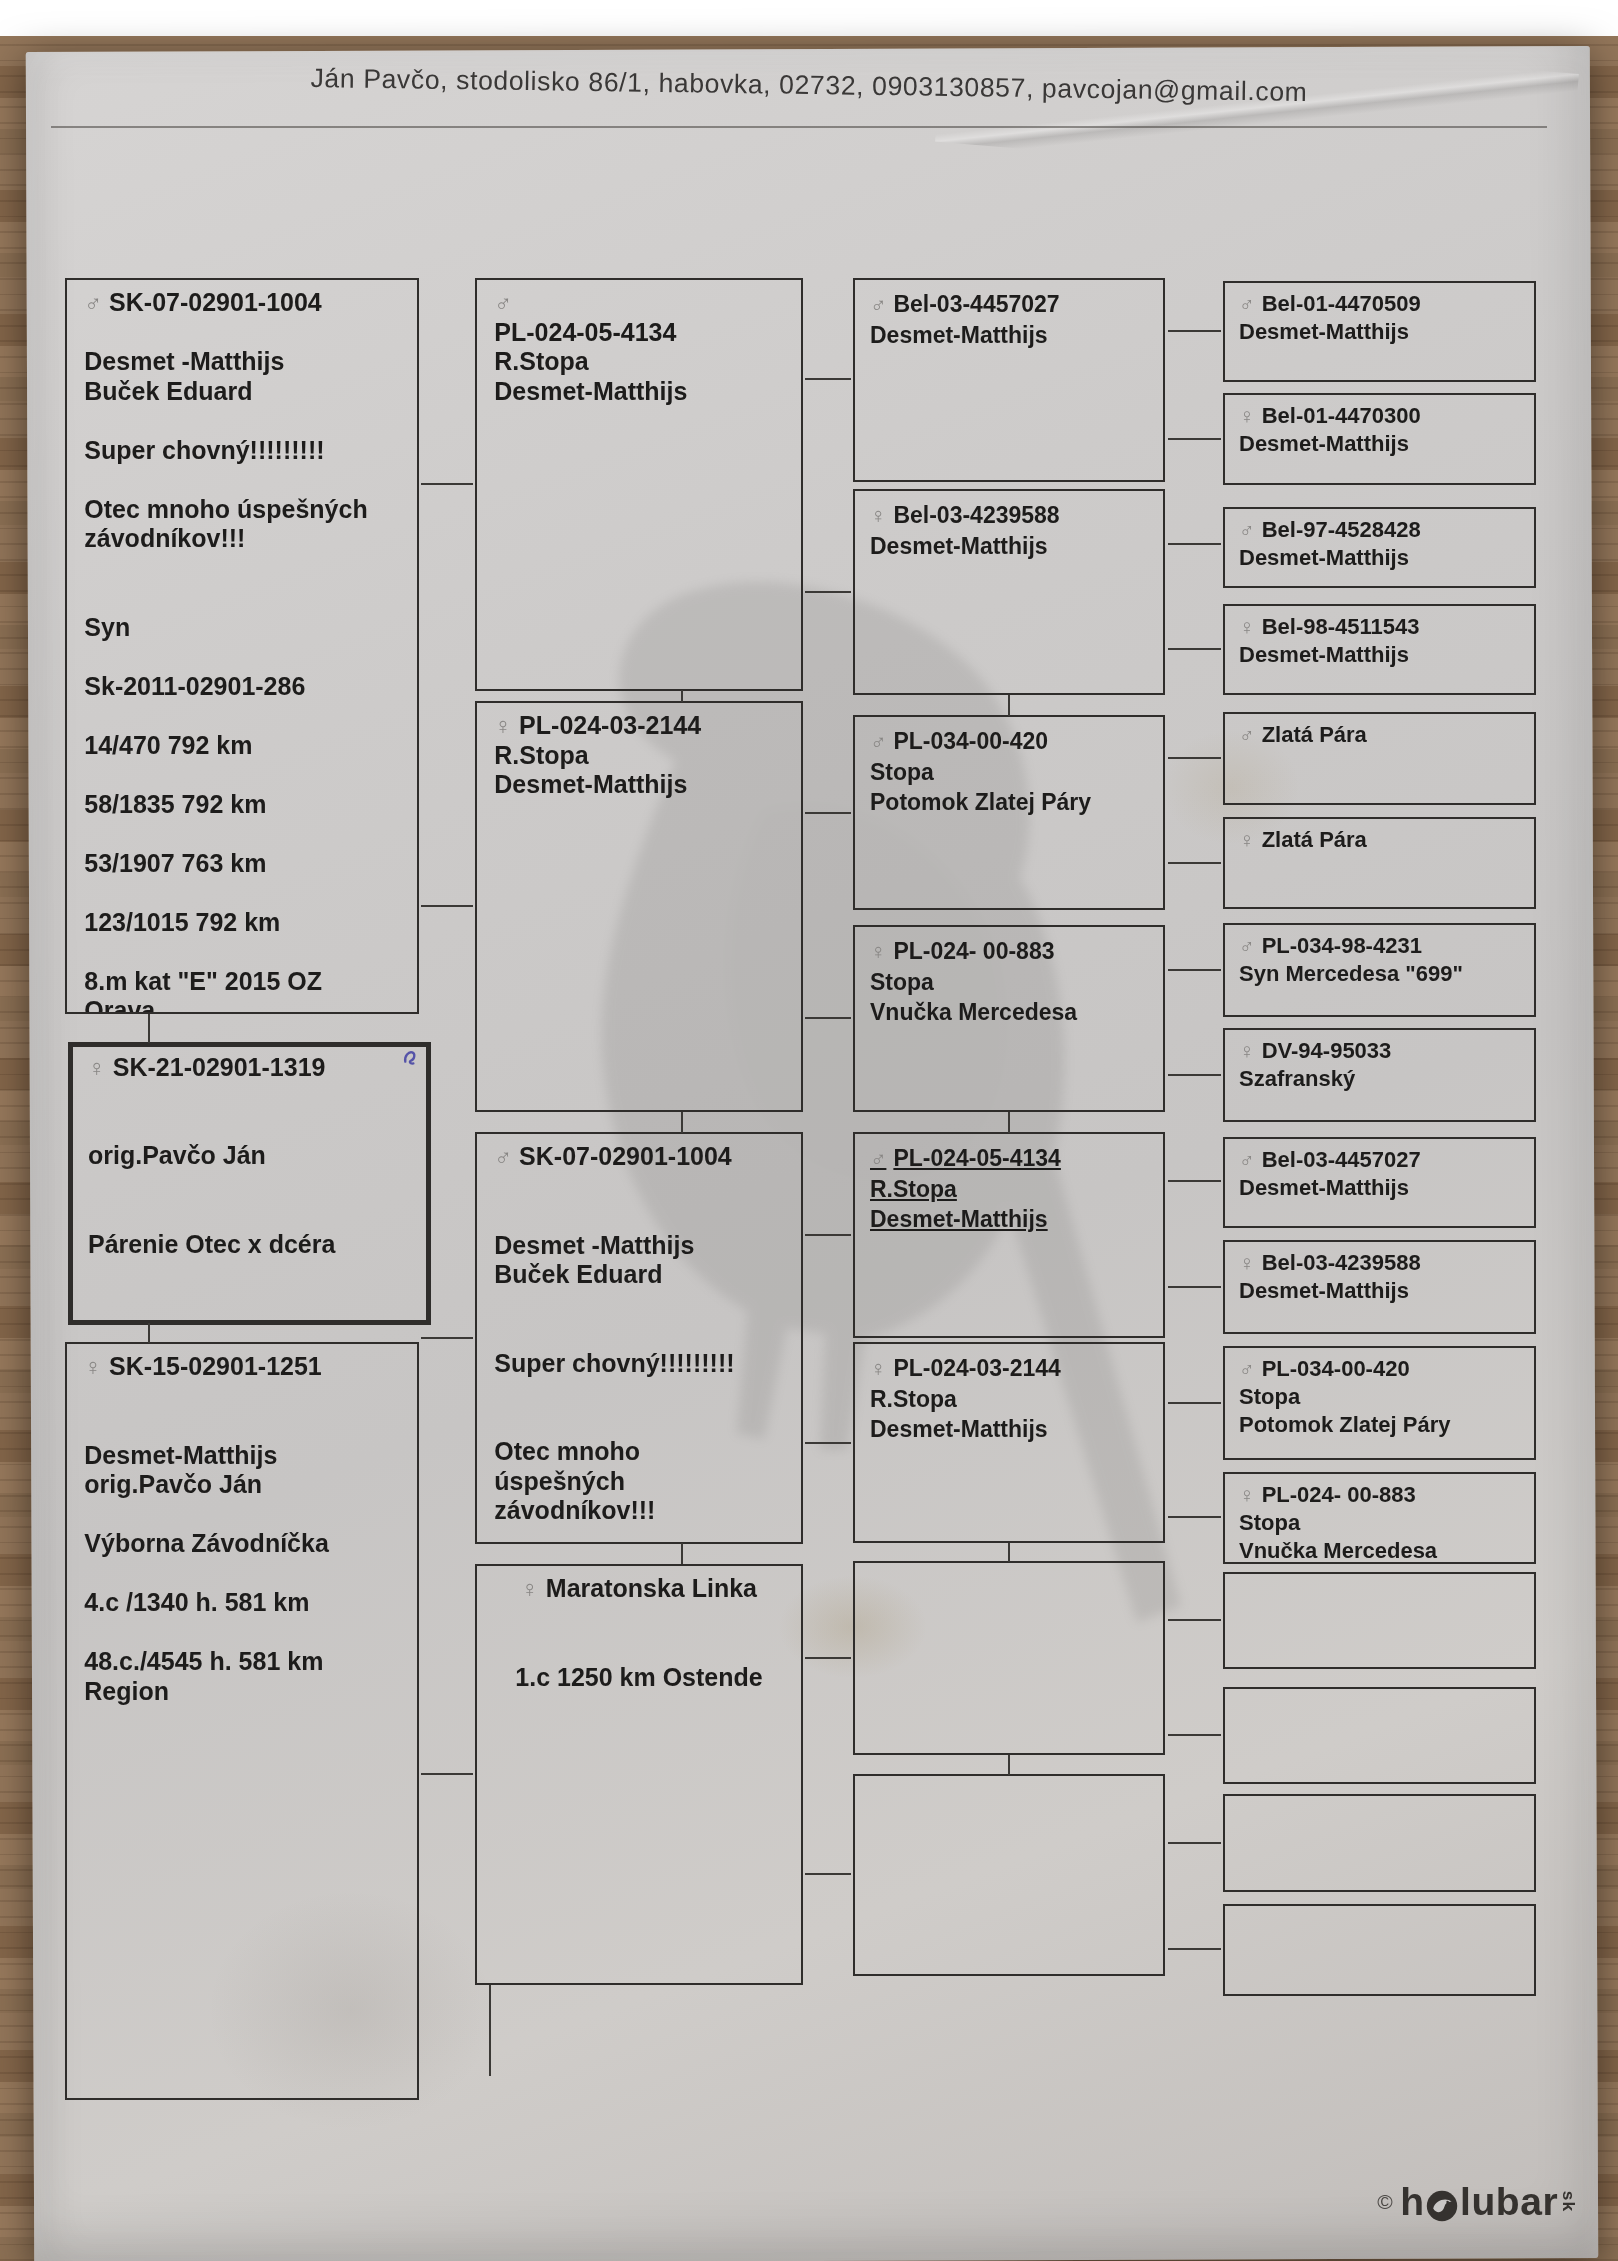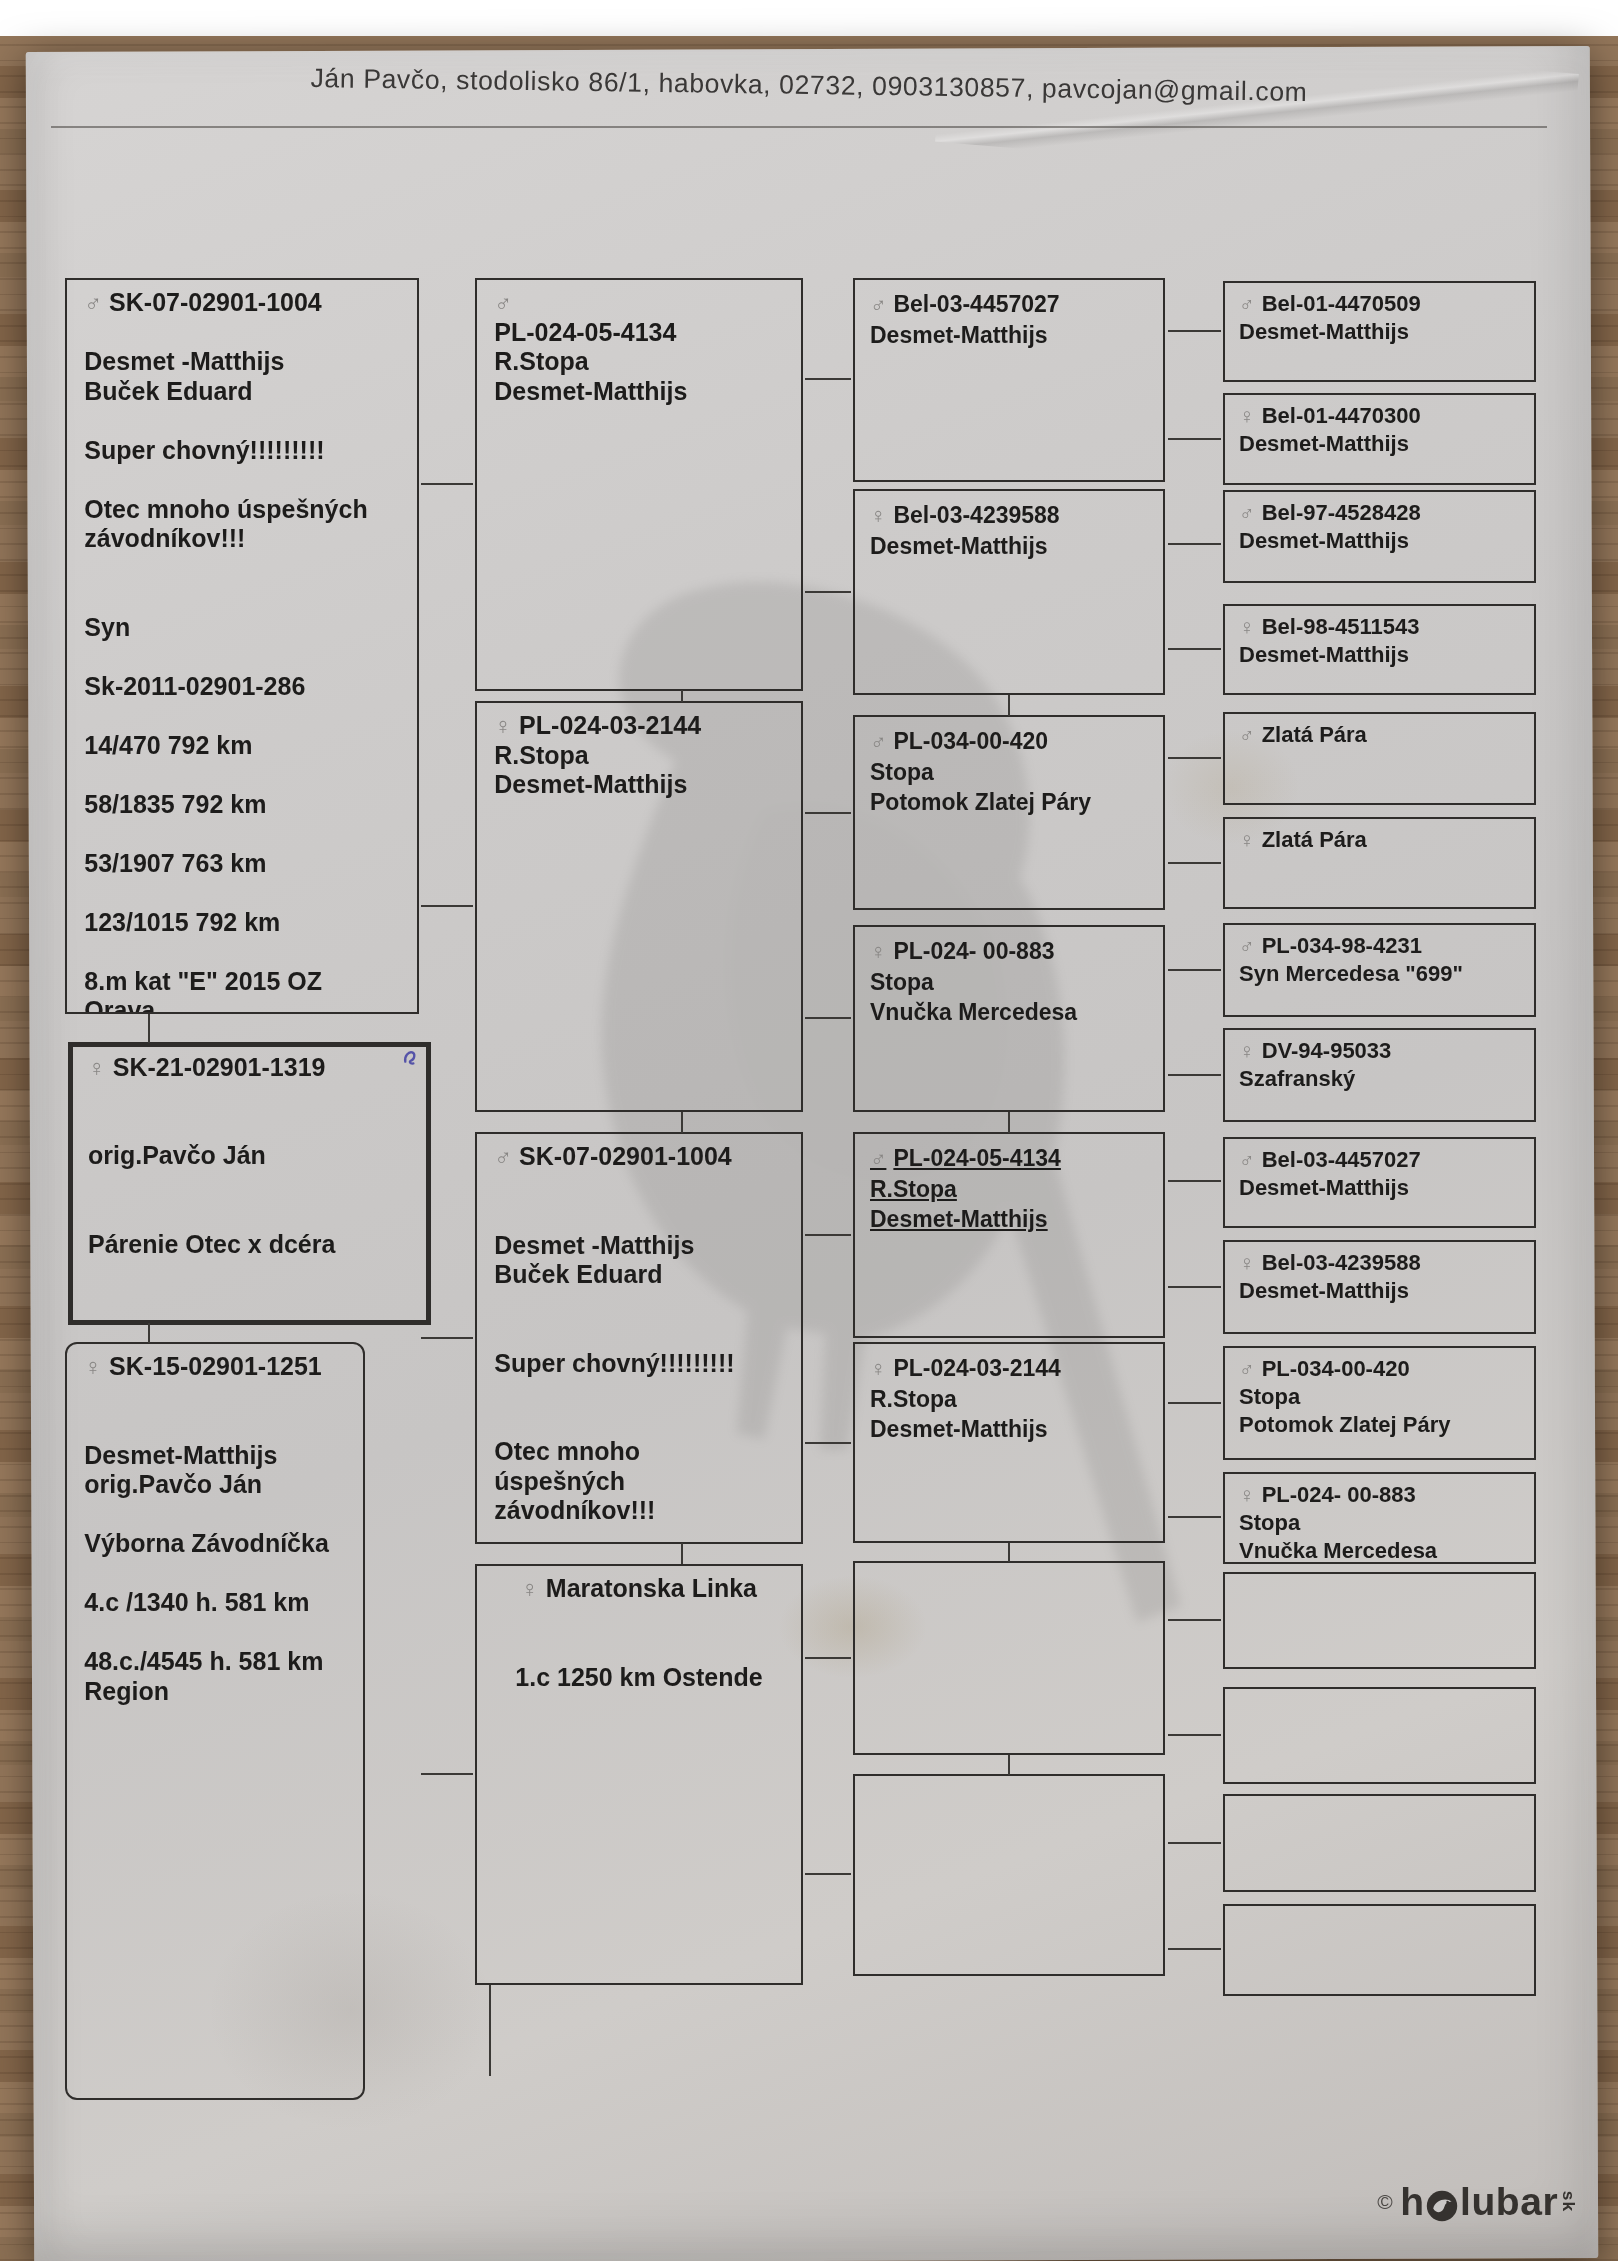--- a/index.html
+++ b/index.html
@@ -116,21 +116,21 @@
     </div>
   <div class="pbox c1 subject" style="left:68px;top:1006px;width:363px;height:283px;">
       <div class="line"><span class="sex">♀</span>SK-21-02901-1319</div>
       <div class="line"></div>
       <div class="line"></div>
       <div class="line">orig.Pavčo Ján</div>
       <div class="line"></div>
       <div class="line"></div>
       <div class="line">Párenie Otec x dcéra</div>
     </div>
-  <div class="pbox c1" style="left:65px;top:1306px;width:300px;height:758px;border-radius:12px;">
+  <div class="pbox c1" style="left:65px;top:1306px;width:354px;height:758px;">
       <div class="line"><span class="sex">♀</span>SK-15-02901-1251</div>
       <div class="line"></div>
       <div class="line"></div>
       <div class="line">Desmet-Matthijs</div>
       <div class="line">orig.Pavčo Ján</div>
       <div class="line"></div>
       <div class="line">Výborna Závodníčka</div>
       <div class="line"></div>
       <div class="line">4.c /1340 h. 581 km</div>
       <div class="line"></div>
@@ -203,21 +203,21 @@
   <div class="pbox c3" style="left:853px;top:1738px;width:312px;height:202px;"></div>
 
   <div class="pbox c4" style="left:1223px;top:245px;width:313px;height:101px;">
       <div class="line"><span class="sex">♂</span>Bel-01-4470509</div>
       <div class="line">Desmet-Matthijs</div>
     </div>
   <div class="pbox c4" style="left:1223px;top:357px;width:313px;height:92px;">
       <div class="line"><span class="sex">♀</span>Bel-01-4470300</div>
       <div class="line">Desmet-Matthijs</div>
     </div>
-  <div class="pbox c4" style="left:1223px;top:454px;width:313px;height:93px;">
+  <div class="pbox c4" style="left:1223px;top:471px;width:313px;height:81px;">
       <div class="line"><span class="sex">♂</span>Bel-97-4528428</div>
       <div class="line">Desmet-Matthijs</div>
     </div>
   <div class="pbox c4" style="left:1223px;top:568px;width:313px;height:91px;">
       <div class="line"><span class="sex">♀</span>Bel-98-4511543</div>
       <div class="line">Desmet-Matthijs</div>
     </div>
   <div class="pbox c4" style="left:1223px;top:676px;width:313px;height:93px;">
       <div class="line"><span class="sex">♂</span>Zlatá Pára</div>
     </div>

